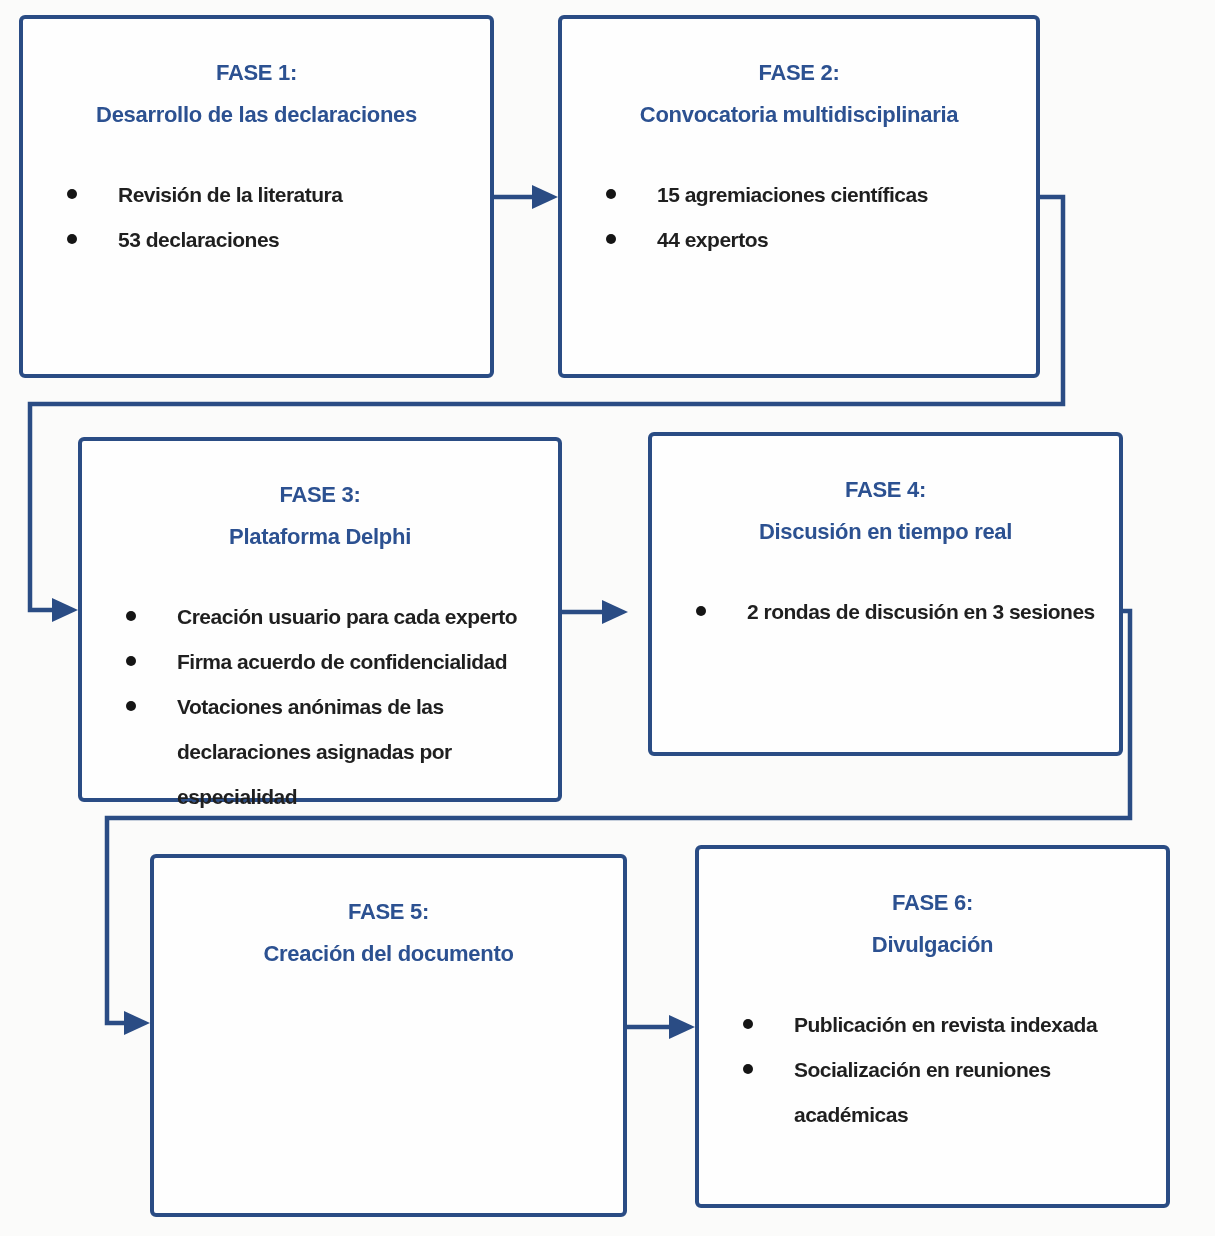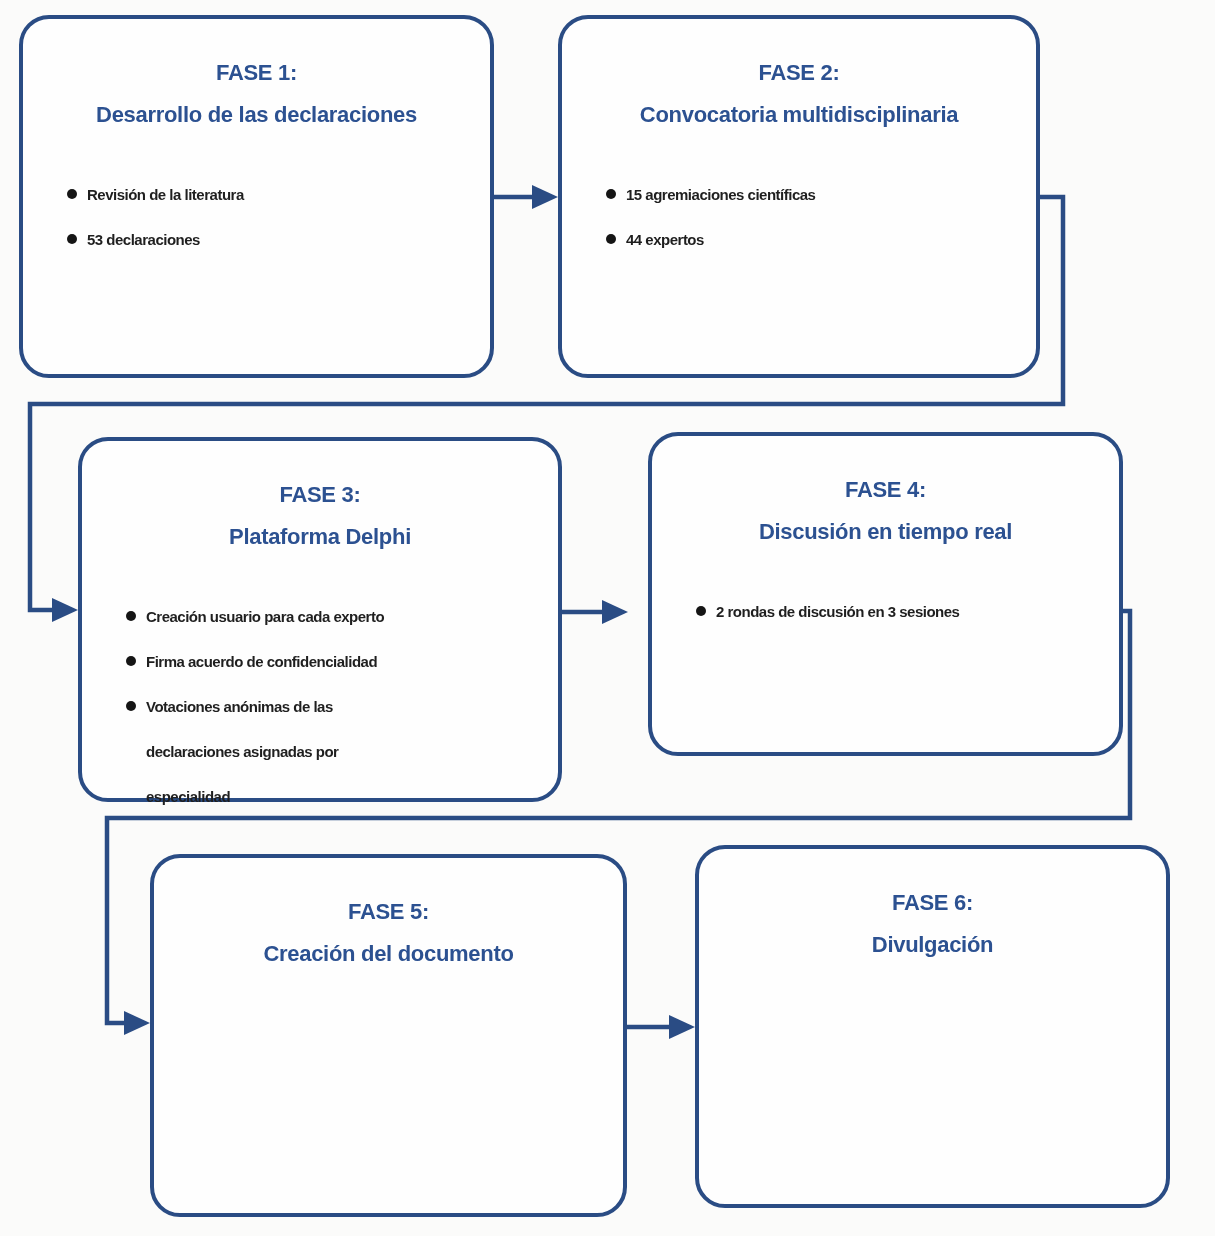--- a/index.html
+++ b/index.html
@@ -29,21 +29,21 @@
     stroke: var(--line);
     stroke-width: 4.5;
     fill: none;
     stroke-linejoin: miter;
   }
   .arrowhead { fill: var(--line); stroke: none; }
   .phase-box {
     position: absolute;
     background: var(--box-background);
     border: 4px solid var(--line);
-    border-radius: 30px;
+    border-radius: 6px;
     padding-top: 33px;
   }
   .box-1 { left: 19px;  top: 15px;  width: 475px; height: 363px; }
   .box-2 { left: 558px; top: 15px;  width: 482px; height: 363px; }
   .box-3 { left: 78px;  top: 437px; width: 484px; height: 365px; }
   .box-4 { left: 648px; top: 432px; width: 475px; height: 324px; }
   .box-5 { left: 150px; top: 845px; width: 477px; height: 363px; margin-top: 9px; }
   .box-6 { left: 695px; top: 845px; width: 475px; height: 363px; }
   .phase-label, .phase-name {
     text-align: center;
@@ -52,23 +52,23 @@
     font-weight: 700;
     line-height: 42px;
     letter-spacing: -0.3px;
   }
   .bullets {
     list-style: none;
     margin-top: 36px;
   }
   .bullet-item {
     position: relative;
-    padding-left: 64px;
+    padding-left: 95px;
     color: var(--body-text);
-    font-size: 15px;
+    font-size: 21px;
     font-weight: 700;
     line-height: 45px;
     letter-spacing: -0.5px;
     white-space: pre;
   }
   .bullet-dot {
     position: absolute;
     left: 44px; top: 17px;
     width: 10px; height: 10px;
     border-radius: 50%;
@@ -142,15 +142,20 @@
   </div>
 
   <div class="phase-box box-5">
     <div class="phase-label">FASE 5:</div>
     <div class="phase-name">Creación del documento</div>
   </div>
 
   <div class="phase-box box-6">
     <div class="phase-label">FASE 6:</div>
     <div class="phase-name">Divulgación</div>
+    <ul class="bullets">
+      <li class="bullet-item"><span class="bullet-dot"></span><span class="bullet-text">Publicación en revista indexada</span></li>
+      <li class="bullet-item"><span class="bullet-dot"></span><span class="bullet-text">Socialización en reuniones
+académicas</span></li>
+    </ul>
   </div>
 
 </div>
 
 </body></html>

